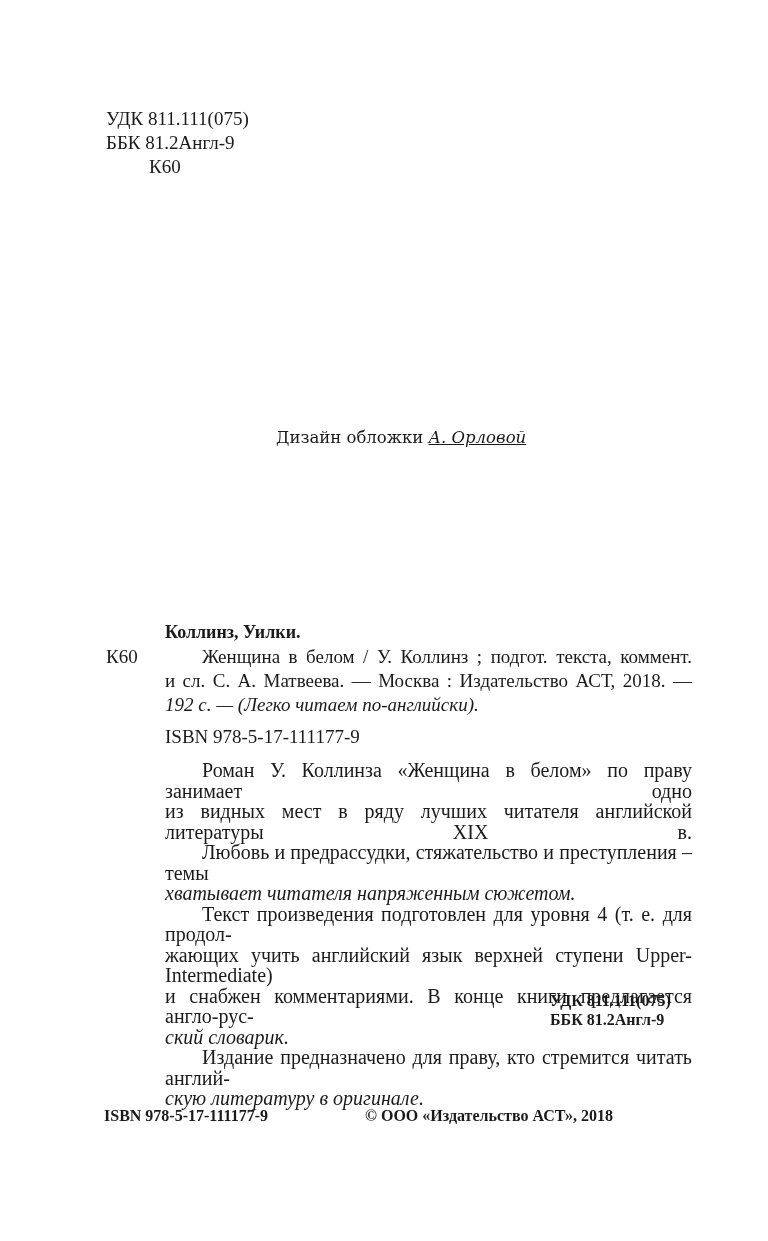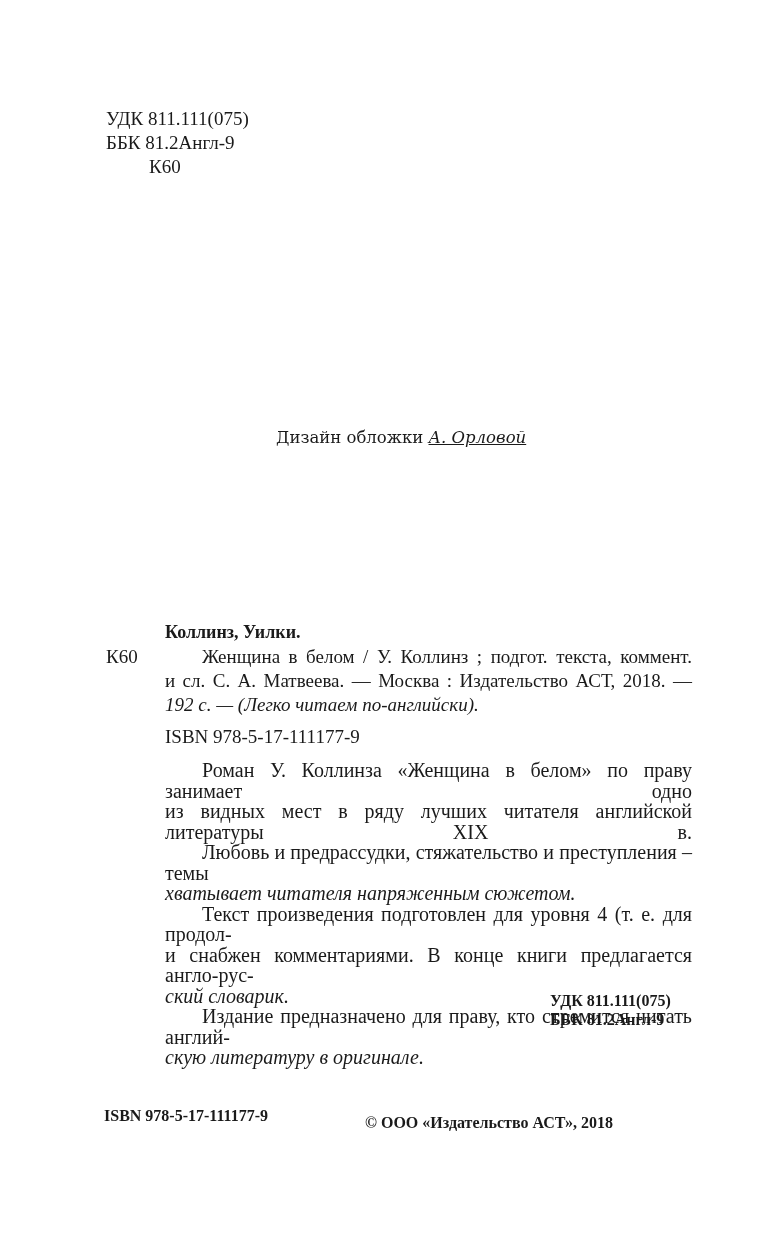--- a/index.html
+++ b/index.html
@@ -41,23 +41,24 @@
 </div>
 
 <div class="abs main" style="left:165px; top:725px;">ISBN 978-5-17-111177-9</div>
 
 <div class="para" style="top:760px;">
   <span class="jline indent">Роман У. Коллинза «Женщина в белом» по праву занимает одно</span>
   <span class="jline">из видных мест в ряду лучших читателя английской литературы XIX в.</span>
   <span class="jline indent">Любовь и предрассудки, стяжательство и преступления – темы</span>
   <span class="jline last">хватывает читателя напряженным сюжетом.</span>
   <span class="jline indent">Текст произведения подготовлен для уровня 4 (т. е.  для продол-</span>
+  <span class="jline">жающих учить английский язык верхней ступени Upper-Intermediate)</span>
   <span class="jline">и  снабжен комментариями. В конце книги предлагается англо-рус-</span>
   <span class="jline last">ский словарик.</span>
   <span class="jline indent">Издание предназначено для праву, кто стремится читать англий-</span>
   <span class="jline last">скую литературу в оригинале.</span>
 </div>
 
 <div class="abs small-bold" style="left:550px; top:991px;">УДК 811.111(075)</div>
 <div class="abs small-bold" style="left:550px; top:1010px;">ББК 81.2Англ-9</div>
 
 <div class="abs footer" style="left:104px; top:1107px;">ISBN 978-5-17-111177-9</div>
-<div class="abs footer" style="left:365px; top:1107px;margin-top:7px;">© ООО «Издательство АСТ», 2018</div>
+<div class="abs footer" style="left:365px; top:1107px;">© ООО «Издательство АСТ», 2018</div>
 
 </body></html>

